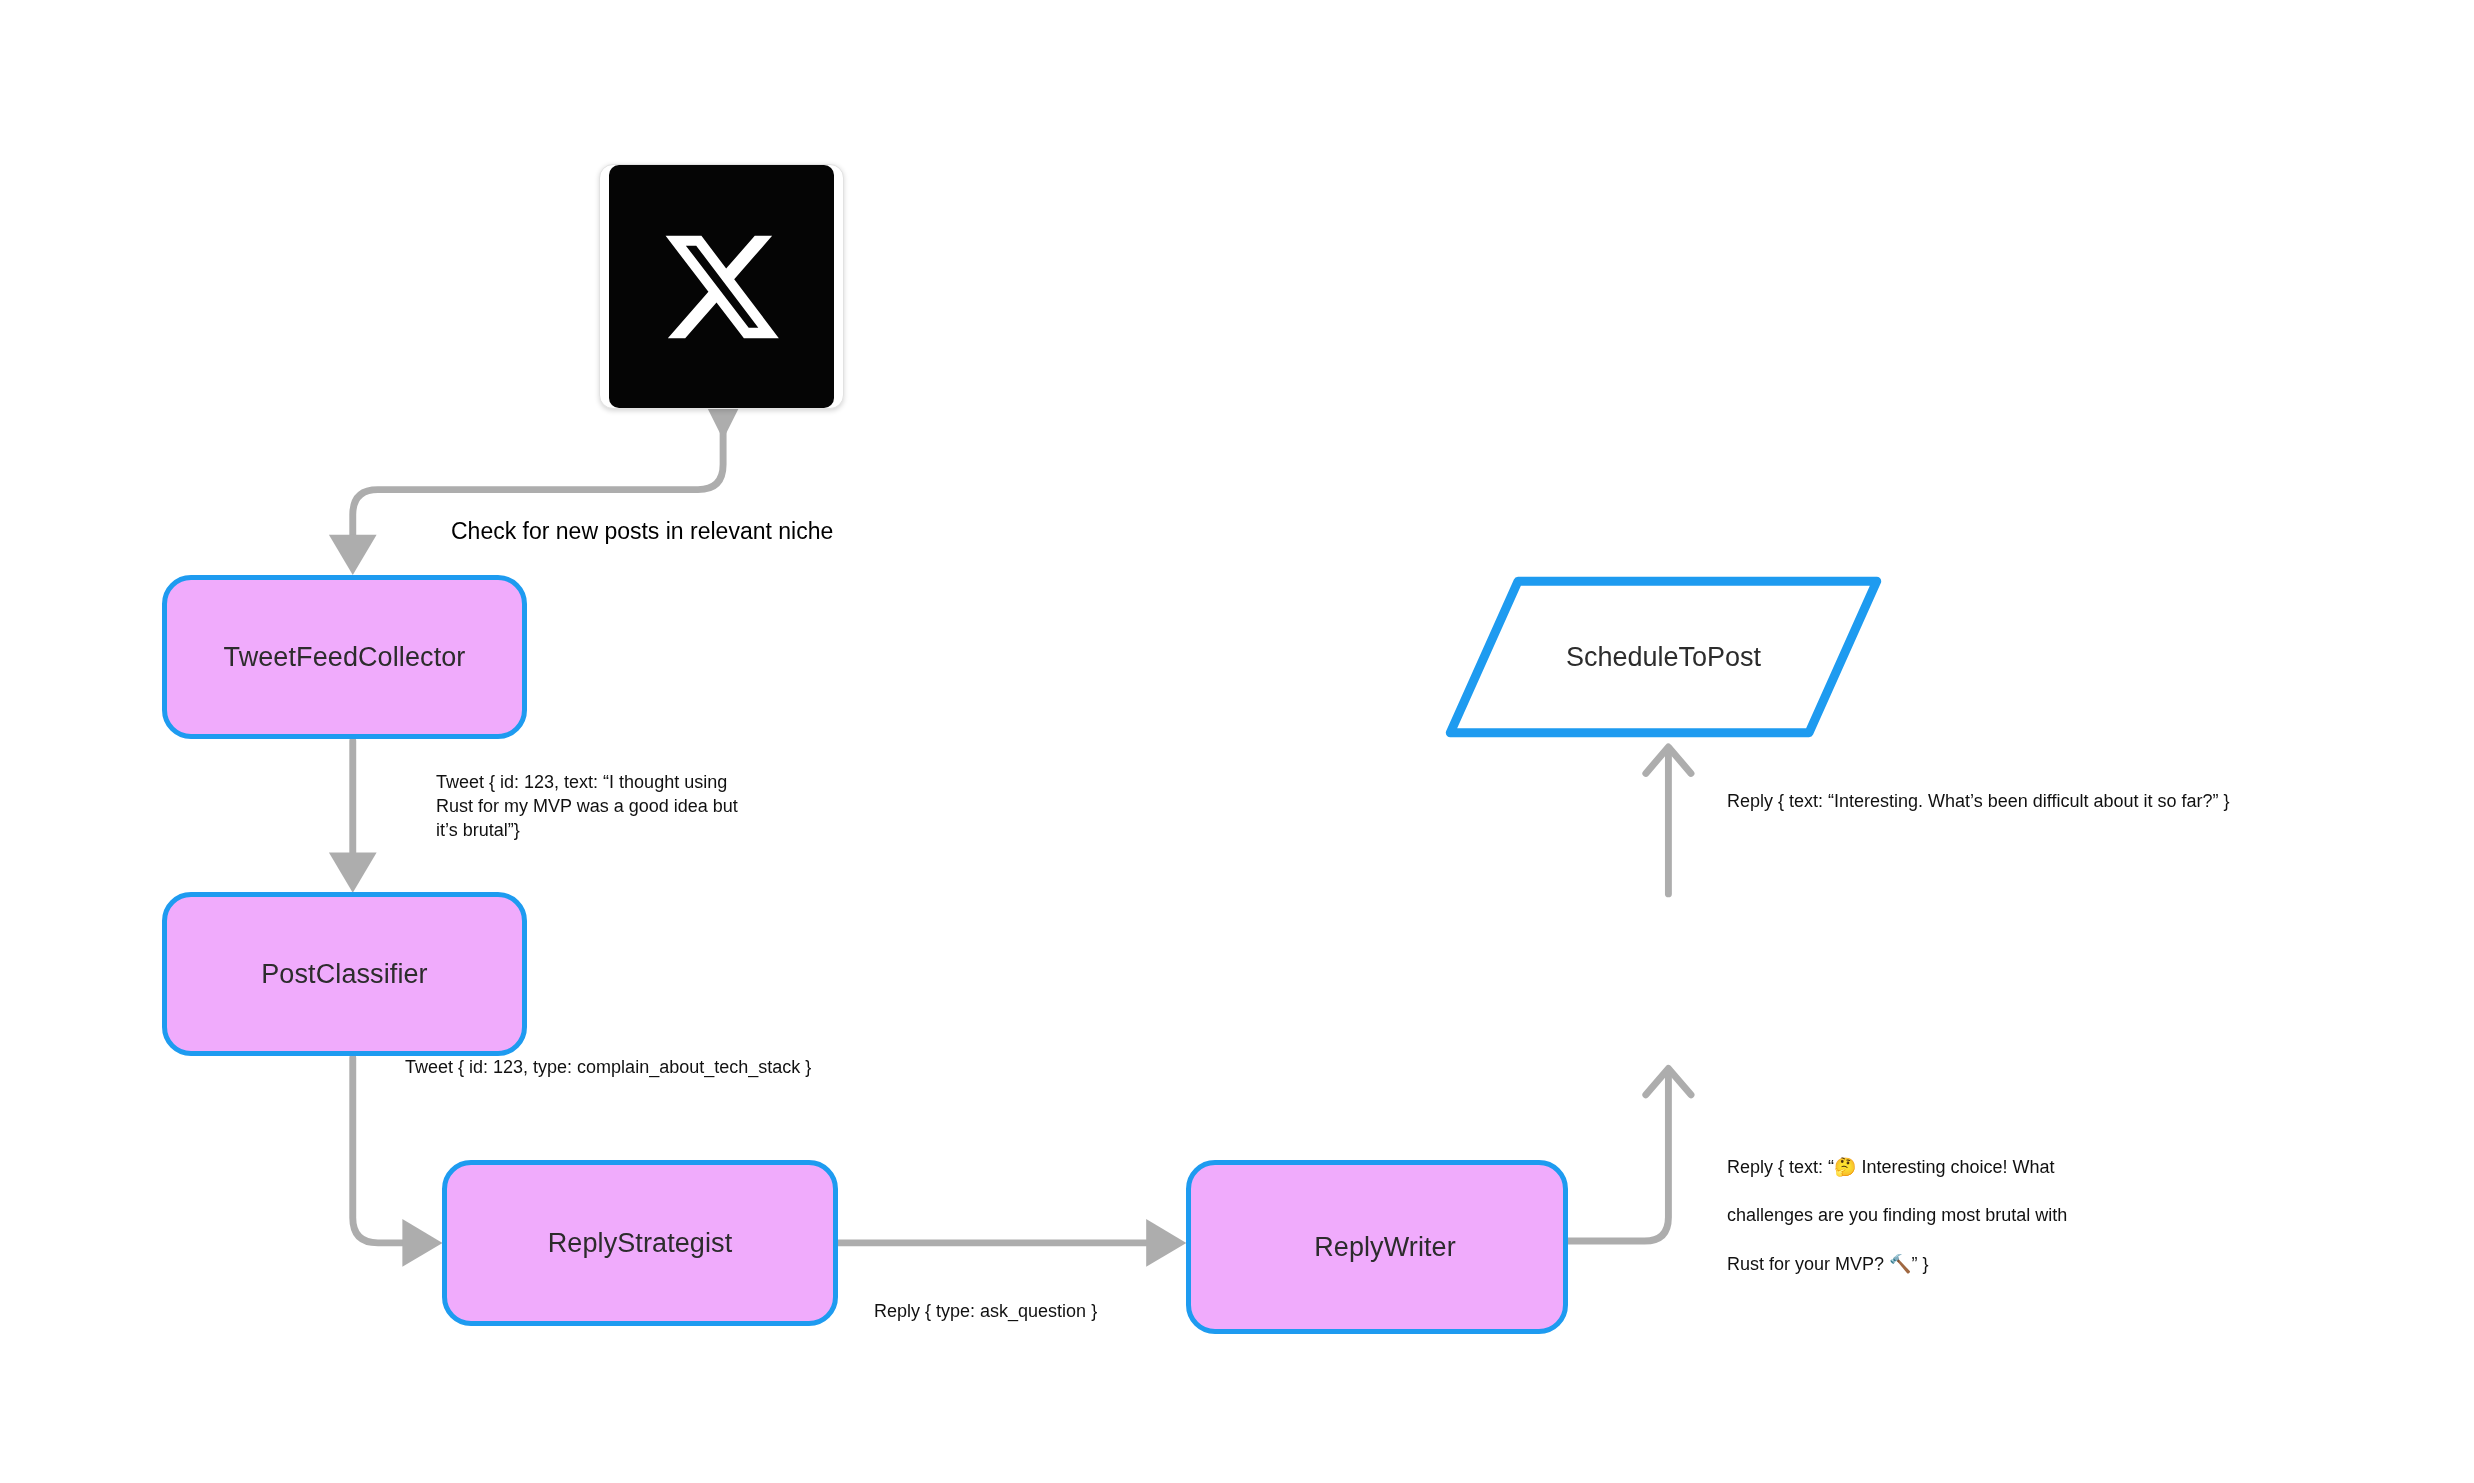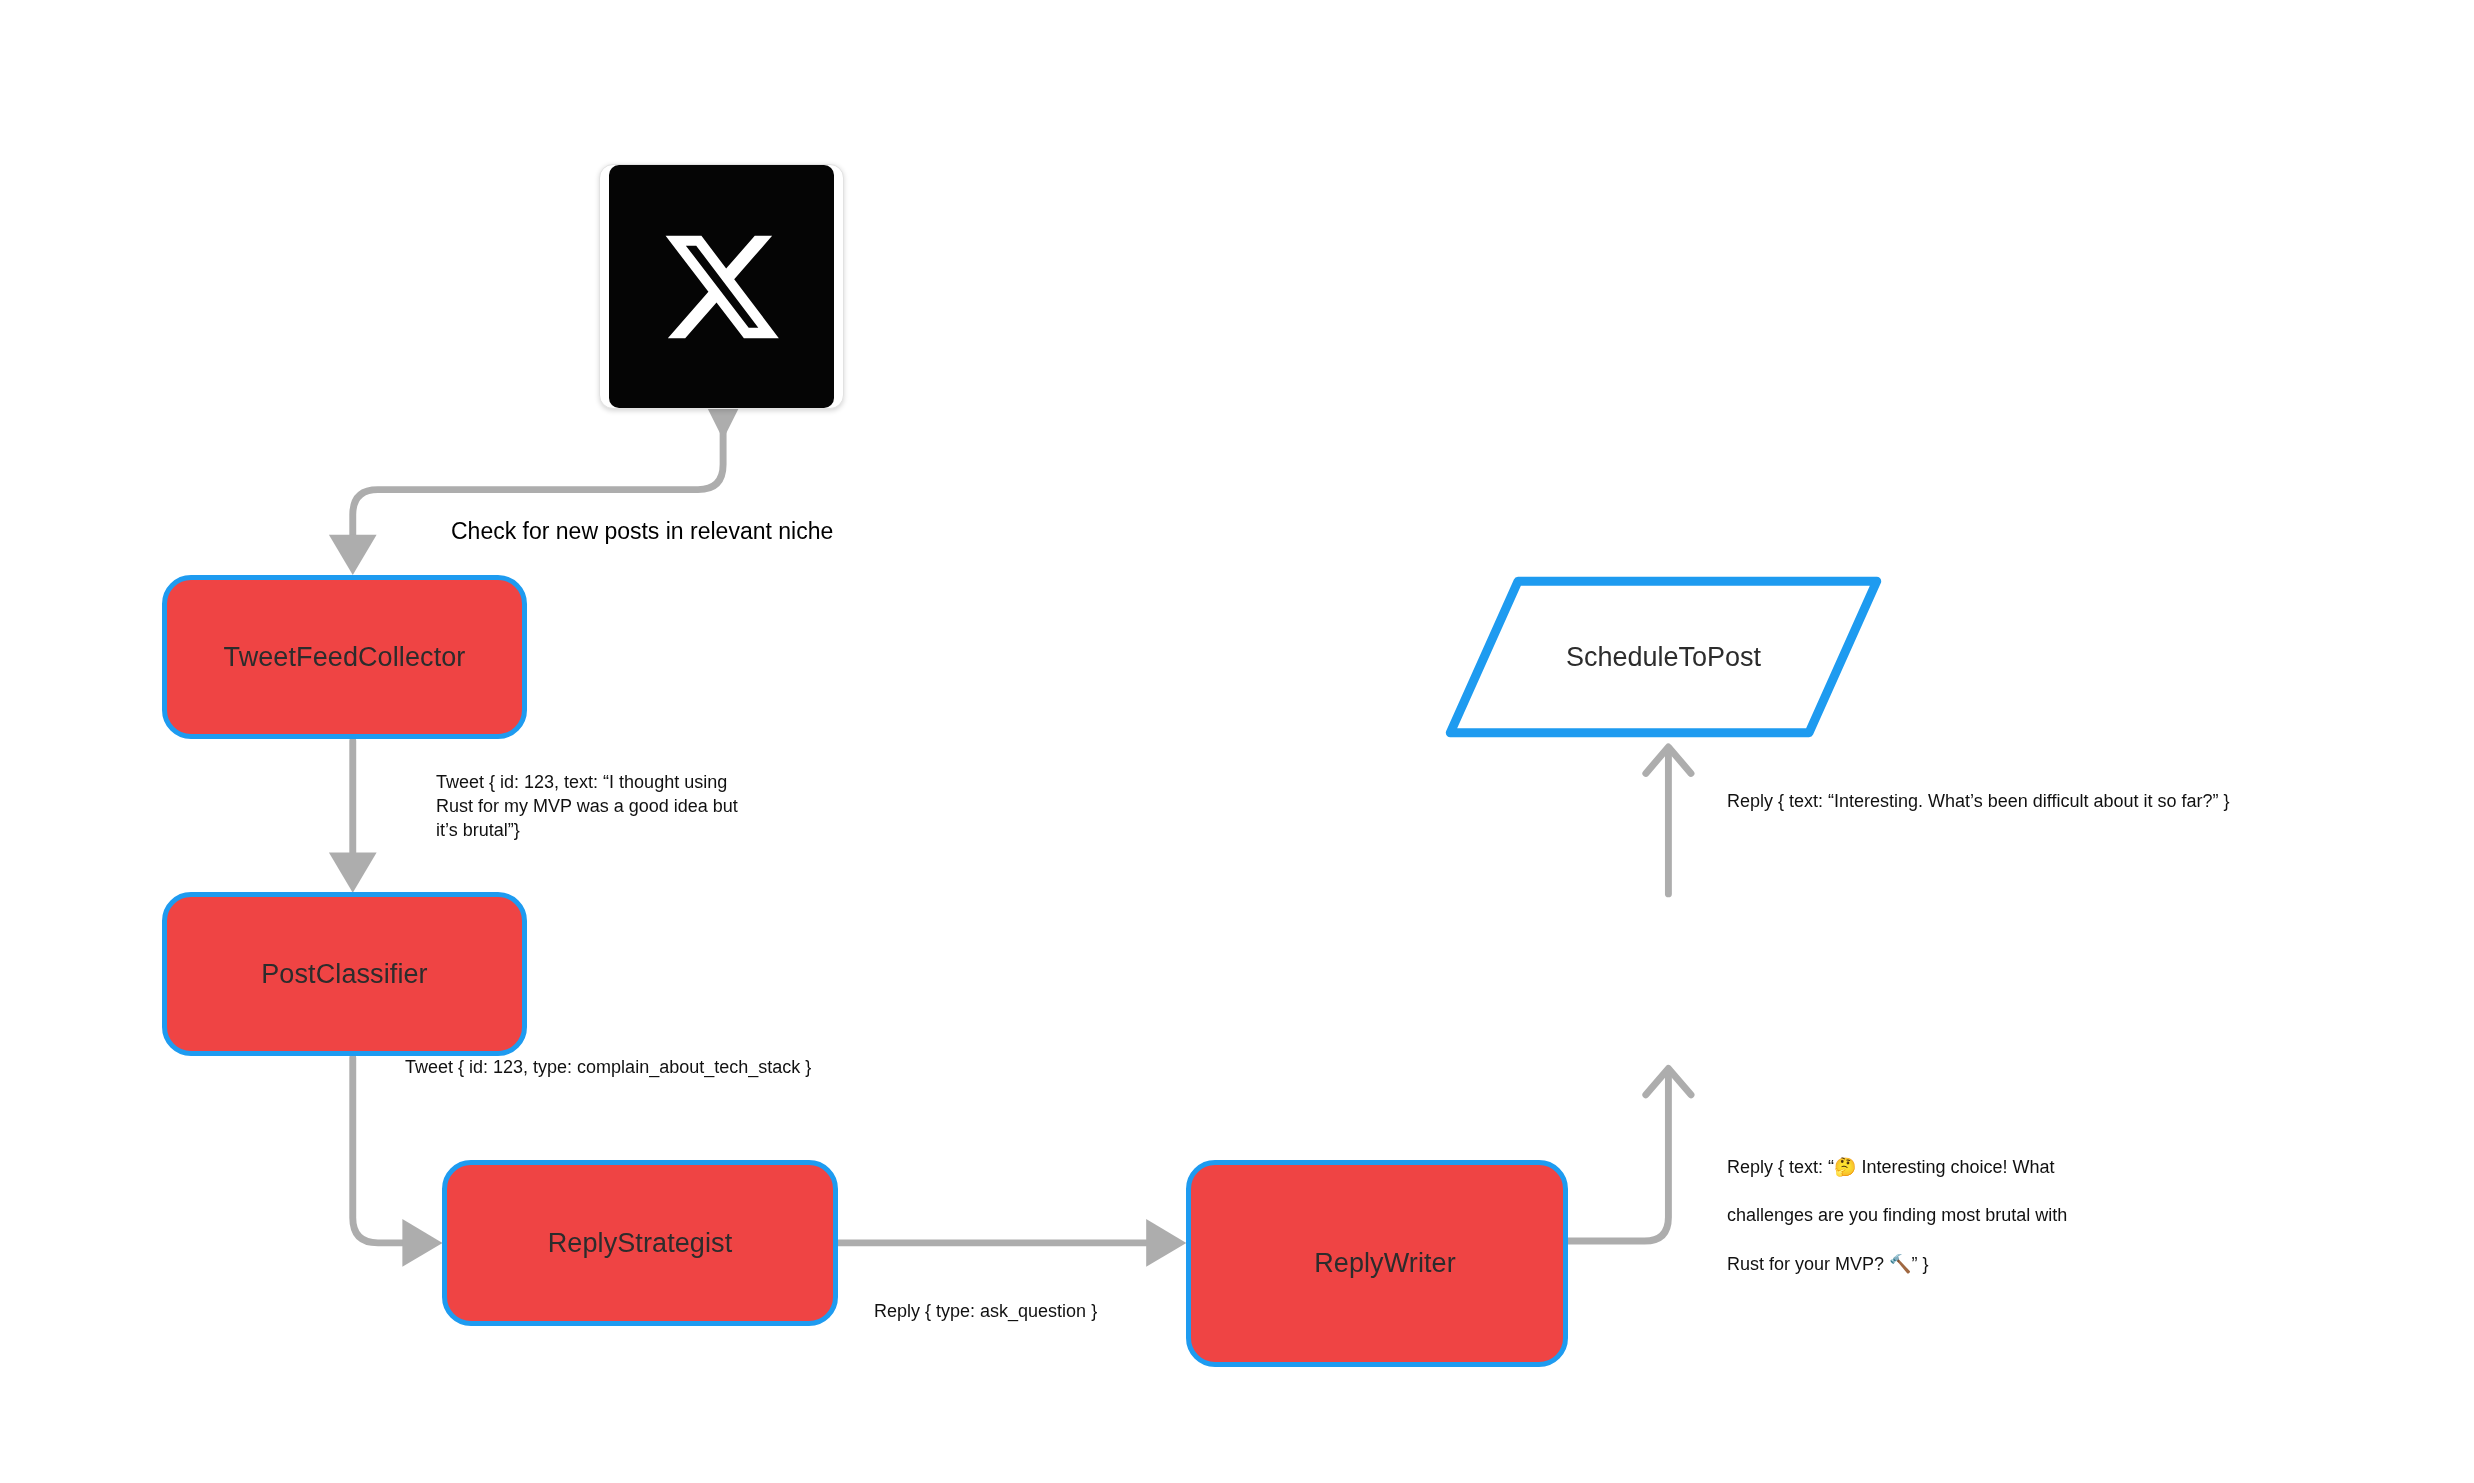--- a/index.html
+++ b/index.html
@@ -25,21 +25,21 @@
     left: 0;
     top: 0;
     width: 2475px;
     height: 1484px;
     pointer-events: none;
   }
   
   .node {
     position: absolute;
     box-sizing: border-box;
-    background: #ef4444;
+    background: #f0abfc;
     border: 5.6px solid #1e9bf0;
     border-radius: 29px;
     display: flex;
     align-items: center;
     justify-content: center;
   }
   .node .node-label {
     font-size: 27px;
     color: #2c2c2c;
     letter-spacing: 0.1px;
@@ -155,21 +155,21 @@
   </div>
 
   <div class="node" style="left:162px; top:892px; width:365px; height:164px;">
     <span class="node-label">PostClassifier</span>
   </div>
 
   <div class="node" style="left:442px; top:1160px; width:396px; height:166px;">
     <span class="node-label">ReplyStrategist</span>
   </div>
 
-  <div class="node" style="left:1186px; top:1160px; width:382px; height:207px;padding-left:16px;">
+  <div class="node" style="left:1186px; top:1160px; width:382px; height:174px;padding-left:16px;">
     <span class="node-label">ReplyWriter</span>
   </div>
 
 
   <div class="para-wrap" style="left:1444px; top:575px; width:439px; height:164px;">
     <svg class="para-shape" viewBox="0 0 700 262" preserveAspectRatio="none" xmlns="http://www.w3.org/2000/svg">
       <path d="M118,10 L690,10 L582,252 L10,252 Z" fill="#ffffff" stroke="#1e9bf0" stroke-width="9" stroke-linejoin="round" vector-effect="non-scaling-stroke"></path>
     </svg>
     <span class="node-label">ScheduleToPost</span>
   </div>

